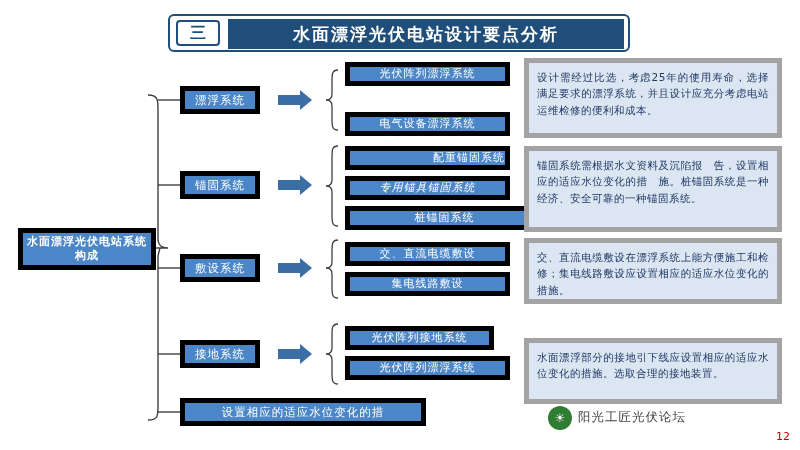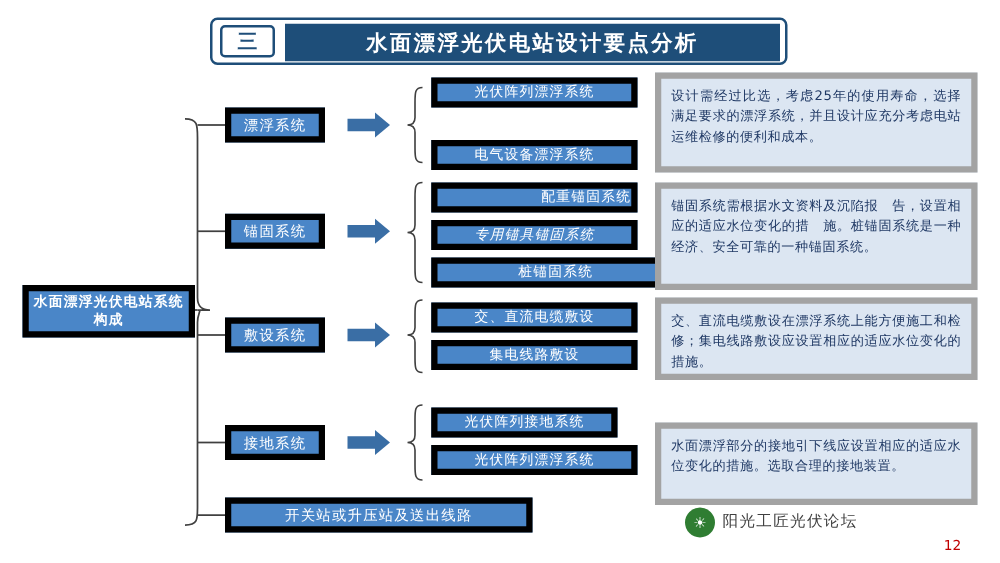--- a/index.html
+++ b/index.html
@@ -86,21 +86,21 @@
   .footer-logo{
     position:absolute;left:548px;top:406px;width:24px;height:24px;border-radius:50%;
     background:#2f7d32;display:flex;align-items:center;justify-content:center;
     color:#fff;font-size:12px;
   }
   .footer-text{
     position:absolute;left:578px;top:409px;
     color:#404040;font-size:12.5px;letter-spacing:1px;
   }
   .page-num{
-    position:absolute;left:755px;top:430px;color:#c00000;font-size:11px;
+    position:absolute;left:776px;top:430px;color:#c00000;font-size:11px;
   }
 </style>
 </head>
 <body>
 
 <div class="slide">
 
   <div class="title-wrap">
     <div class="title-num">三</div>
     <div class="title-bar">水面漂浮光伏电站设计要点分析</div>
@@ -198,20 +198,20 @@
     <span>光伏阵列接地系统</span>
   </div>
   <div class="bx lvl3" style="left:345px;top:356px;width:165px;height:24px;">
     <span>光伏阵列漂浮系统</span>
   </div>
   <div class="desc" style="left:524px;top:320px;width:258px;height:66px;margin-top:18px;">
     <span>水面漂浮部分的接地引下线应设置相应的适应水位变化的措施。选取合理的接地装置。</span>
   </div>
 
   <div class="bx lvl2" style="left:180px;top:398px;width:246px;height:28px;">
-    <span>开关站或升压站及送出线路</span>
+    <span>设置相应的适应水位变化的措</span>
   </div>
 
   <div class="footer-logo">☀</div>
   <div class="footer-text">阳光工匠光伏论坛</div>
   <div class="page-num">12</div>
 
 </div>
 
 </body></html>

